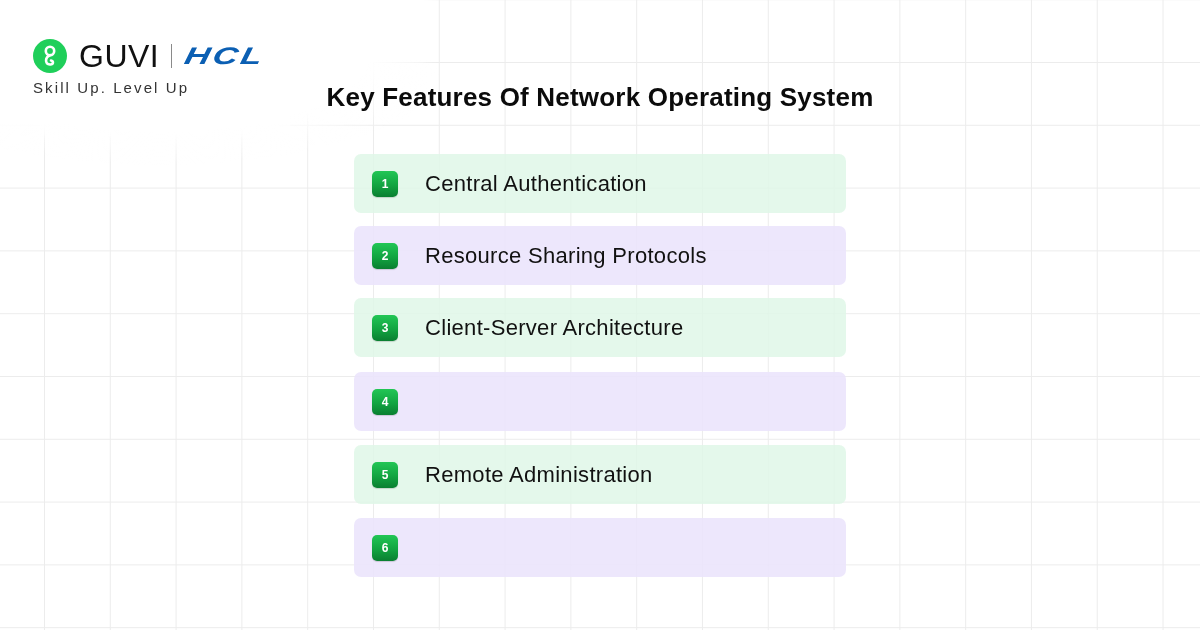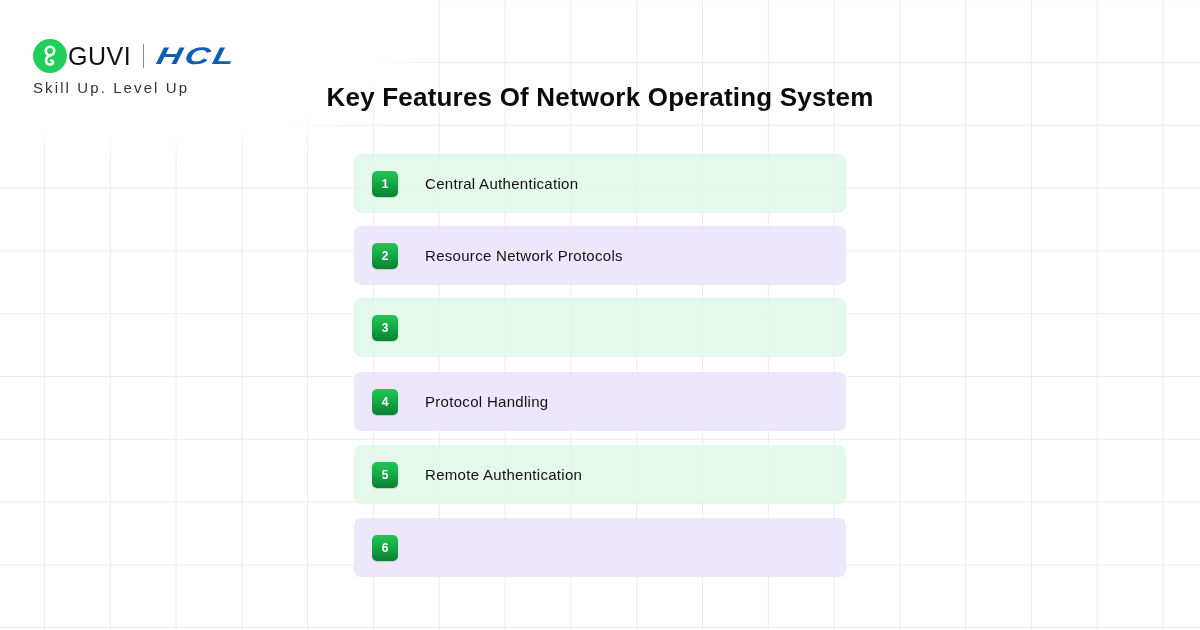--- a/index.html
+++ b/index.html
@@ -26,21 +26,21 @@
     .fade2 {
       position: absolute; left: 0; top: 60px; width: 290px; height: 80px;
       background: linear-gradient(to bottom, #ffffff 0%, #ffffff 78%, rgba(255,255,255,0) 100%);
     }
 
     .logo { position: absolute; left: 33px; top: 39px; height: 34px; display: flex; align-items: center; }
     .guvi-mark {
       width: 34px; height: 34px; border-radius: 50%; background: #1fcf5a;
       display: flex; align-items: center; justify-content: center;
     }
-    .guvi-word { margin-left: 1px; font-size: 25px; font-weight: 400; letter-spacing: 0.5px; color: #111; line-height: 1; }
+    .guvi-word { margin-left: 12px; font-size: 32px; font-weight: 400; letter-spacing: 0.5px; color: #111; line-height: 1; }
     .logo-sep { width: 1px; height: 24px; background: #8a8a8a; margin-left: 12px; }
     .hcl-word {
       margin-left: 13px; font-size: 24px; font-weight: 900; font-style: italic; color: #0b5fb3;
       letter-spacing: 2px; line-height: 1; transform: skewX(-12deg) scaleX(1.45); transform-origin: left center;
       font-family: "Liberation Sans", sans-serif;
     }
     .tagline { position: absolute; left: 33px; top: 79px; font-size: 15px; letter-spacing: 2.1px; color: #333; }
 
     .title {
       position: absolute; left: 0; width: 1200px; top: 82px; text-align: center;
@@ -52,21 +52,21 @@
       display: flex; align-items: center;
     }
     .card.green { background: rgba(222, 247, 230, 0.82); }
     .card.purple { background: rgba(234, 228, 252, 0.88); }
     .badge {
       position: absolute; left: 18px; width: 26px; height: 26px; border-radius: 5px;
       background: linear-gradient(to bottom, #22c655 0%, #12a441 55%, #0a7f31 100%);
       color: #fff; font-size: 12px; font-weight: 700; display: flex; align-items: center; justify-content: center;
       box-shadow: 0 1px 1px rgba(0,0,0,0.15);
     }
-    .card-label { position: absolute; left: 71px; font-size: 15px; font-weight: 400; color: #111; letter-spacing: 0.3px; }
+    .card-label { position: absolute; left: 71px; font-size: 22px; font-weight: 400; color: #111; letter-spacing: 0.3px; }
   </style>
 </head>
 <body>
 
 <div class="grid"></div>
 <div class="fade"></div>
 <div class="fade2"></div>
 
 <div class="logo">
   <div class="guvi-mark">
@@ -82,28 +82,28 @@
 <div class="tagline">Skill Up. Level Up</div>
 
 <h1 class="title">Key Features Of Network Operating System</h1>
 
 <div class="card green" style="top:154px;">
   <div class="badge">1</div>
   <span class="card-label">Central Authentication</span>
 </div>
 <div class="card purple" style="top:226px;">
   <div class="badge">2</div>
-  <span class="card-label">Resource Network Protocols</span>
+  <span class="card-label">Resource Sharing Protocols</span>
 </div>
 <div class="card green" style="top:298px;">
   <div class="badge">3</div>
+  <span class="card-label">Client-Server Architecture</span>
 </div>
 <div class="card purple" style="top:372px;">
   <div class="badge">4</div>
-  <span class="card-label">Protocol Handling</span>
 </div>
 <div class="card green" style="top:445px;">
   <div class="badge">5</div>
-  <span class="card-label">Remote Authentication</span>
+  <span class="card-label">Remote Administration</span>
 </div>
 <div class="card purple" style="top:518px;">
   <div class="badge">6</div>
 </div>
 
 </body></html>

